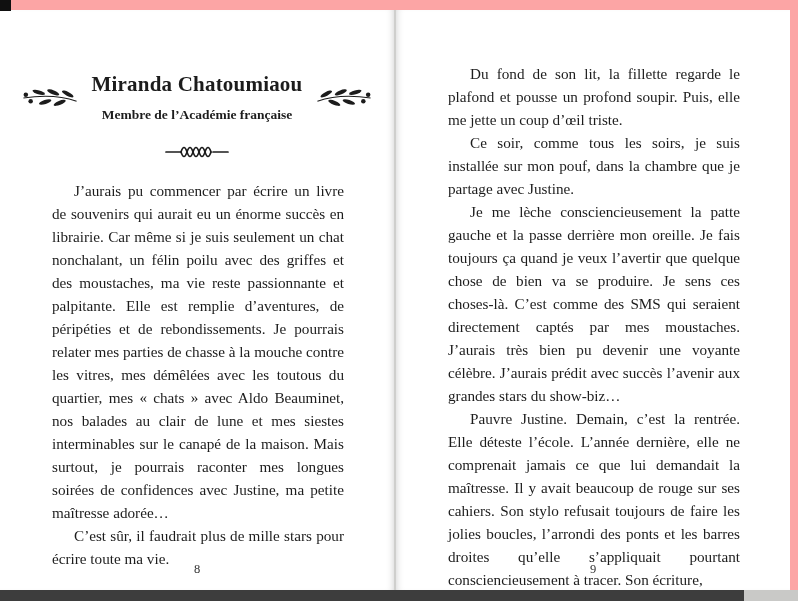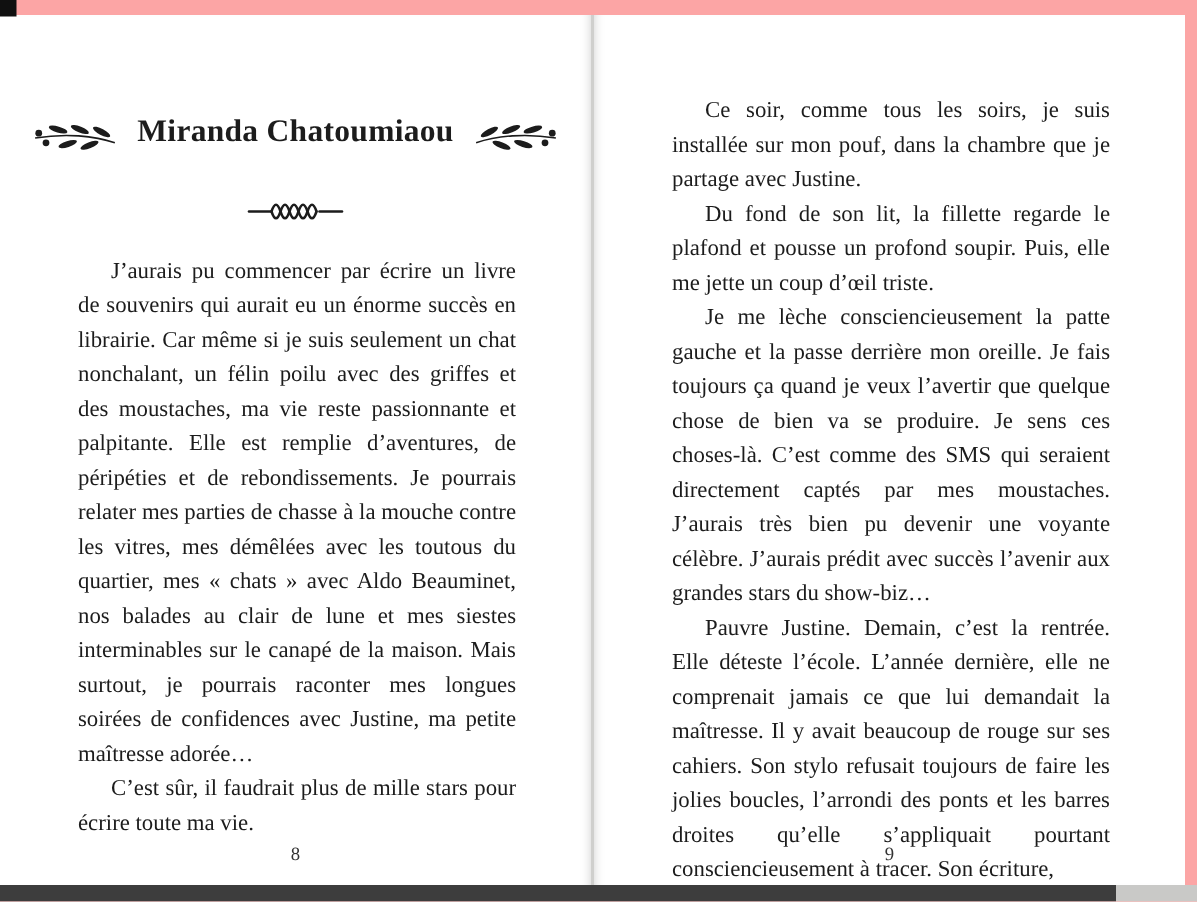--- a/index.html
+++ b/index.html
@@ -136,20 +136,21 @@
           <ellipse cx="24" cy="26" rx="8" ry="2.5" transform="rotate(22 24 26)"></ellipse>
           <ellipse cx="32" cy="13" rx="8" ry="2.5" transform="rotate(-22 32 13)"></ellipse>
           <ellipse cx="42" cy="25" rx="8" ry="2.5" transform="rotate(18 42 25)"></ellipse>
           <ellipse cx="50" cy="13" rx="8" ry="2.5" transform="rotate(-16 50 13)"></ellipse>
           <circle cx="60" cy="24" r="2.8"></circle>
           <circle cx="66" cy="16" r="2.8"></circle>
         </svg>
 
         <div class="header-text">
           <div class="chapter-title">Miranda Chatoumiaou</div>
+          <div class="chapter-affiliation">Membre de l’Académie française</div>
         </div>
 
         <svg class="branch branch-right" viewBox="0 0 72 40">
           <path d="M3 24 C 20 18, 44 16, 69 20"></path>
           <ellipse cx="14" cy="15" rx="8" ry="2.5" transform="rotate(-28 14 15)"></ellipse>
           <ellipse cx="24" cy="26" rx="8" ry="2.5" transform="rotate(22 24 26)"></ellipse>
           <ellipse cx="32" cy="13" rx="8" ry="2.5" transform="rotate(-22 32 13)"></ellipse>
           <ellipse cx="42" cy="25" rx="8" ry="2.5" transform="rotate(18 42 25)"></ellipse>
           <ellipse cx="50" cy="13" rx="8" ry="2.5" transform="rotate(-16 50 13)"></ellipse>
           <circle cx="60" cy="24" r="2.8"></circle>
@@ -171,22 +172,22 @@
         <p class="para" lang="fr">C’est sûr, il faudrait plus de mille stars pour écrire toute ma vie.</p>
       </div>
 
       <div class="page-number">8</div>
     </div>
 
     <div class="gutter"></div>
 
     <div class="page page-right">
       <div class="text-block">
+        <p class="para" lang="fr">Du fond de son lit, la fillette regarde le plafond et pousse un profond soupir. Puis, elle me jette un coup d’œil triste.</p>
         <p class="para" lang="fr">Ce soir, comme tous les soirs, je suis installée sur mon pouf, dans la chambre que je partage avec Justine.</p>
-        <p class="para" lang="fr">Du fond de son lit, la fillette regarde le plafond et pousse un profond soupir. Puis, elle me jette un coup d’œil triste.</p>
         <p class="para" lang="fr">Je me lèche consciencieusement la patte gauche et la passe derrière mon oreille. Je fais toujours ça quand je veux l’avertir que quelque chose de bien va se produire. Je sens ces choses-là. C’est comme des SMS qui seraient directement captés par mes moustaches. J’aurais très bien pu devenir une voyante célèbre. J’aurais prédit avec succès l’avenir aux grandes stars du show-biz…</p>
         <p class="para" lang="fr">Pauvre Justine. Demain, c’est la rentrée. Elle déteste l’école. L’année dernière, elle ne comprenait jamais ce que lui demandait la maîtresse. Il y avait beaucoup de rouge sur ses cahiers. Son stylo refusait toujours de faire les jolies boucles, l’arrondi des ponts et les barres droites qu’elle s’appliquait pourtant consciencieusement à tracer. Son écriture,</p>
       </div>
 
       <div class="page-number">9</div>
     </div>
 
   </div>
 
   <div class="scrollbar-track">

